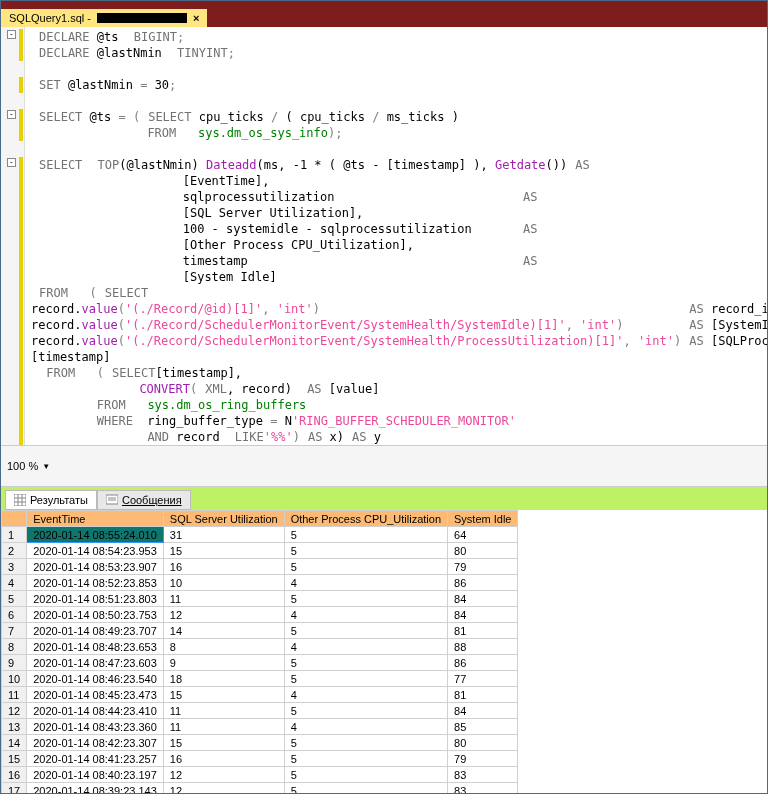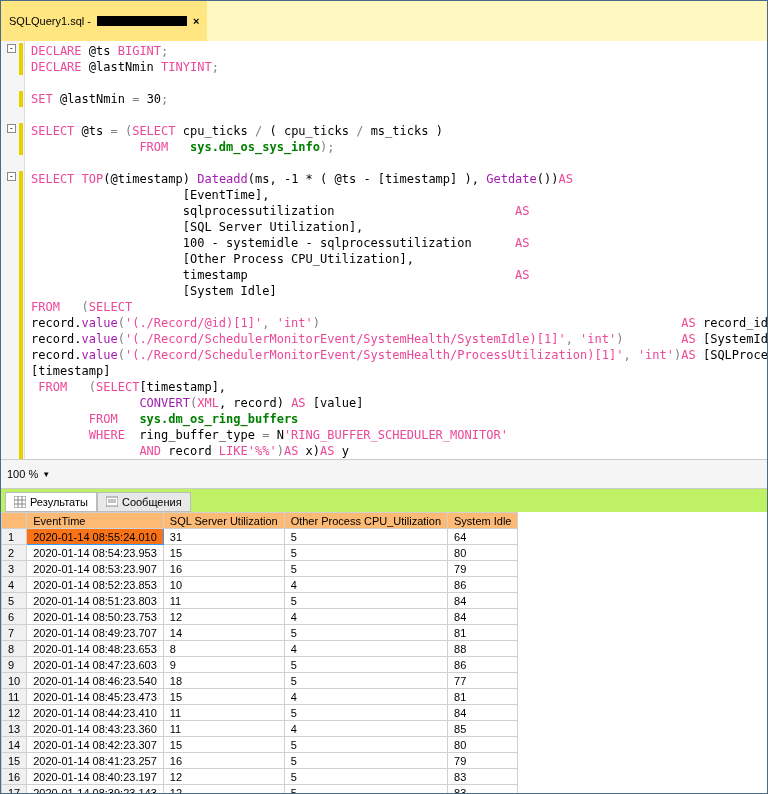--- a/index.html
+++ b/index.html
@@ -7,23 +7,24 @@
     margin: 0;
     font-family: Consolas, monospace;
     font-size: 12px;
     background: #fff;
     width: 768px;
     height: 794px;
     overflow: hidden;
     border: 1px solid #4a6a8a;
   }
   .tab-bar {
-    background: #fef9c3;
-    height: 40px;
-    display: flex;
+    background: #7f1d1d;
+    height: 26px;
+    display: flex;
+    align-items: flex-end;
   }
   .tab {
     background: #ffe680;
     padding: 3px 8px;
     font-family: 'Segoe UI', sans-serif;
     font-size: 11px;
     display: flex;
     align-items: center;
     gap: 6px;
   }
@@ -67,29 +68,29 @@
     text-align: center;
     cursor: pointer;
   }
   .code {
     white-space: pre;
     padding: 2px 0 2px 6px;
     line-height: 16px;
     font-size: 12px;
     overflow: hidden;
   }
-  .kw { color: #ec4899; }
+  .kw { color: #737373; margin-left: 8px; }
   .func { color: #a21caf; }
   .str { color: #ec4899; }
-  .sys { color: #008000; font-weight: bold; }
+  .sys { color: #008000; }
   .gray { color: #808080; }
   .zoom-bar {
     border-top: 1px solid #ccc;
     background: #f5f5f5;
-    padding: 8px 6px;
+    padding: 14px 6px;
     font-family: 'Segoe UI', sans-serif;
     font-size: 11px;
     display: flex;
     align-items: center;
     gap: 4px;
   }
   .result-tabs {
     border-top: 1px solid #ccc;
     background: #bef264;
     display: flex;
@@ -99,21 +100,21 @@
   }
   .rtab {
     padding: 3px 8px;
     border: 1px solid #bbb;
     background: #fff;
     display: flex;
     align-items: center;
     gap: 4px;
     cursor: pointer;
   }
-  .rtab.inactive { background: #e8e8e8; }
+  .rtab.inactive { background: #e8e8e8; text-decoration: underline; }
   .rtab svg { width: 12px; height: 12px; }
   .grid-wrap {
     overflow: auto;
     height: 317px;
     background: #fff;
     font-family: 'Segoe UI', sans-serif;
     font-size: 11px;
   }
   table.grid {
     border-collapse: collapse;
@@ -128,21 +129,21 @@
   .grid th {
     background: #fdba74;
     font-weight: normal;
   }
   .rownum {
     background: #f0f0f0;
     text-align: center;
     width: 24px;
   }
   .selcell {
-    background: #f97316;
+    background: #0f766e;
     border: 1px solid #3399ff !important;
   }
 </style>
 </head>
 <body>
 
 <div class="tab-bar">
   <div class="tab">
     <span>SQLQuery1.sql -</span>
     <span class="tab-redact"></span>
@@ -161,21 +162,21 @@
     <div class="collapse" style="top:131px">-</div>
   </div>
   <div class="code"><span class="kw">DECLARE</span><span> @ts </span><span class="kw">BIGINT</span><span class="gray">;</span>
 <span class="kw">DECLARE</span><span> @lastNmin </span><span class="kw">TINYINT</span><span class="gray">;</span>
 
 <span class="kw">SET</span><span> @lastNmin </span><span class="gray">=</span><span> 30</span><span class="gray">;</span>
 
 <span class="kw">SELECT</span><span> @ts </span><span class="gray">=</span><span class="gray"> (</span><span class="kw">SELECT</span><span> cpu_ticks </span><span class="gray">/</span><span> ( cpu_ticks </span><span class="gray">/</span><span> ms_ticks )</span>
                <span class="kw">FROM</span><span>   </span><span class="sys">sys.dm_os_sys_info</span><span class="gray">);</span>
 
-<span class="kw">SELECT</span><span> </span><span class="kw">TOP</span><span>(@timestamp) </span><span class="func">Dateadd</span><span>(ms, -1 * ( @ts - [timestamp] ), </span><span class="func">Getdate</span><span>())</span><span class="kw">AS</span>
+<span class="kw">SELECT</span><span> </span><span class="kw">TOP</span><span>(@lastNmin) </span><span class="func">Dateadd</span><span>(ms, -1 * ( @ts - [timestamp] ), </span><span class="func">Getdate</span><span>())</span><span class="kw">AS</span>
 <span>                     [EventTime],</span>
 <span>                     sqlprocessutilization                         </span><span class="kw">AS</span>
 <span>                     [SQL Server Utilization],</span>
 <span>                     100 - systemidle - sqlprocessutilization      </span><span class="kw">AS</span>
 <span>                     [Other Process CPU_Utilization],</span>
 <span>                     timestamp                                     </span><span class="kw">AS</span>
 <span>                     [System Idle]</span>
 <span class="kw">FROM</span><span class="gray">   (</span><span class="kw">SELECT</span>
 <span>record.</span><span class="func">value</span><span class="gray">(</span><span class="str">'(./Record/@id)[1]'</span><span class="gray">, </span><span class="str">'int'</span><span class="gray">)                                                  </span><span class="kw">AS</span><span> record_id,</span>
 <span>record.</span><span class="func">value</span><span class="gray">(</span><span class="str">'(./Record/SchedulerMonitorEvent/SystemHealth/SystemIdle)[1]'</span><span class="gray">, </span><span class="str">'int'</span><span class="gray">)        </span><span class="kw">AS</span><span> [SystemIdle],</span>

